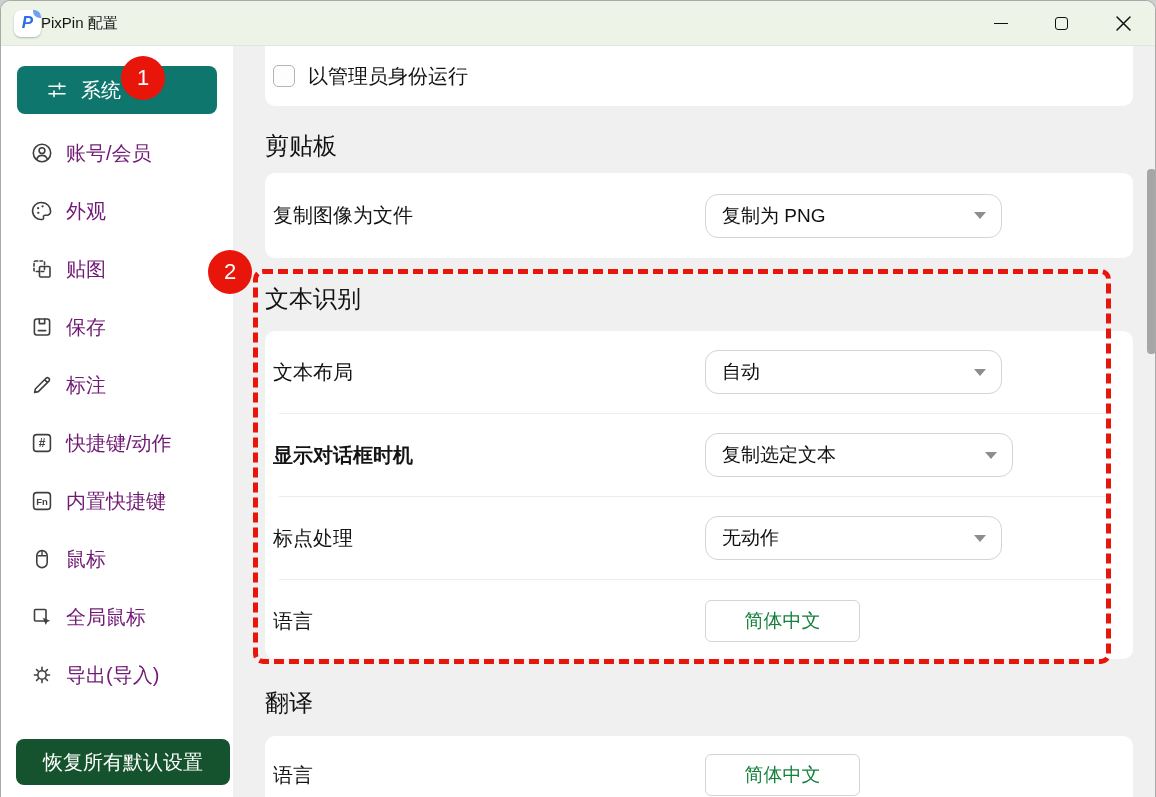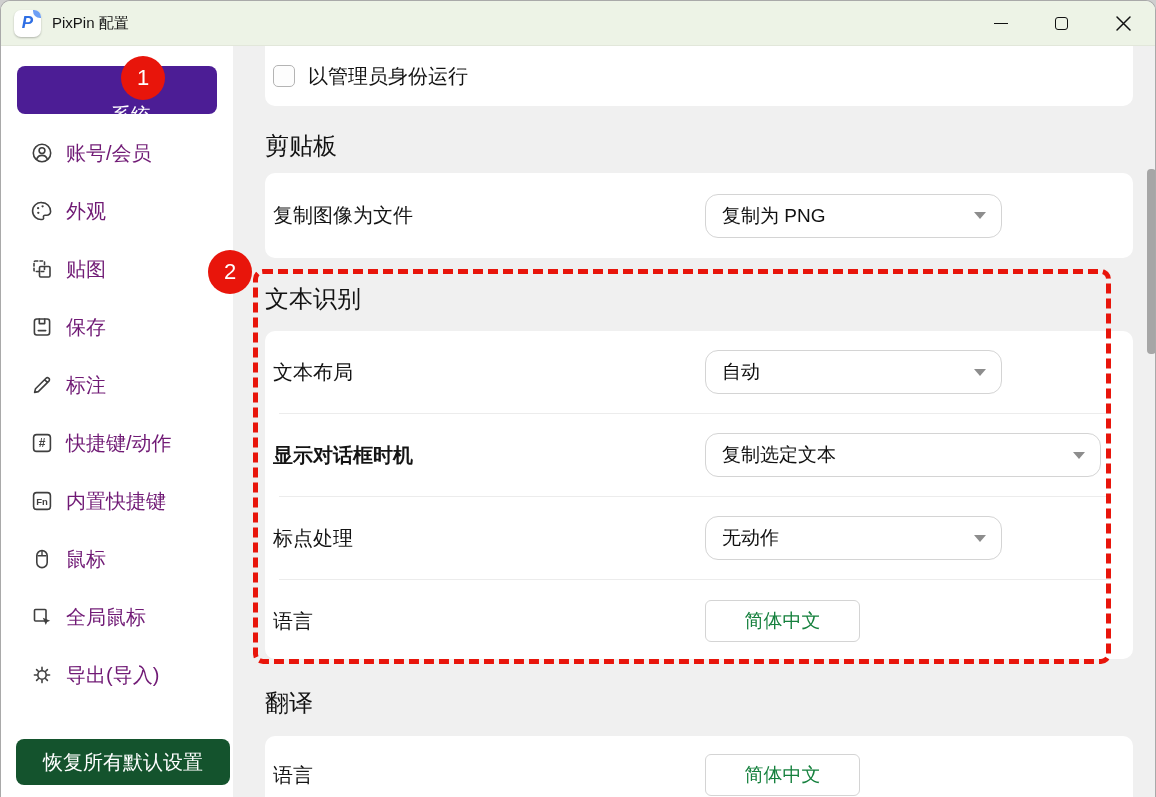--- a/index.html
+++ b/index.html
@@ -18,39 +18,39 @@
     border-bottom:1px solid #e2e7da;
   }
   .logo{
     width:27px; height:27px; background:#fff; border-radius:7px; position:relative;
     box-shadow:0 1px 2px rgba(0,0,0,.25); display:flex; align-items:center; justify-content:center;
     overflow:hidden;
   }
   .logo-fold{ position:absolute; top:-6px; right:-6px; width:14px; height:14px;
     background:#6d9ff5; border-radius:50%; }
   .logo-p{ position:relative; color:#2f6fe4; font-weight:bold; font-style:italic; font-size:17px; }
-  .wtitle{ margin-left:11px; font-size:15px; color:#141414; }
+  .wtitle{ font-size:15px; color:#141414; }
   .controls{ margin-left:auto; display:flex; height:100%; }
   .wbtn{ width:60px; height:100%; display:flex; align-items:center; justify-content:center; cursor:pointer; }
   .wbtn.close{ width:64px; }
   .glyph-min{ width:14px; height:0; border-top:1.6px solid #111; }
   .glyph-max{ width:13px; height:13px; border:1.5px solid #111; border-radius:3px; }
 
   
   .body-wrap{ position:absolute; left:0; top:45px; width:1156px; height:752px; display:flex; }
   .sidebar{ position:relative; width:232px; height:100%; background:#ffffff; flex:none; }
   .nav{ position:absolute; left:0; top:20px; width:100%; }
   .nav-item{
     height:58px; display:flex; align-items:center; padding-left:29px; gap:12px;
     font-size:20px; color:#701a75; cursor:pointer; white-space:nowrap;
   }
   .nav-item .nicon{ width:24px; height:24px; flex:none; display:flex; align-items:center; justify-content:center; }
   .nav-item.selected{
     height:48px; margin:0 16px 10px 16px; padding-left:28px; border-radius:8px;
-    background:#4c1d95; color:#fff;flex-direction:column;
+    background:#0f766e; color:#fff;
   }
   .restore-btn{
     position:absolute; left:15px; bottom:13px; width:214px; height:46px;
     background:#14532d; border:none; border-radius:8px; color:#fff; font-size:20px;
     font-family:inherit; cursor:pointer;
   }
 
   
   .content{ position:relative; flex:1; height:100%; background:#f0f0f0; overflow:hidden; }
   .card{ position:absolute; left:32px; width:868px; background:#fff; border-radius:10px; }
@@ -76,21 +76,21 @@
   .checkbox{
     width:22px; height:22px; border:1.5px solid #b4b4b4; border-radius:5px; background:#fdfdfd;
     margin-right:13px; flex:none; cursor:pointer;
   }
 
   .dropdown{
     position:absolute; left:440px; width:297px; height:44px; background:#fff;
     border:1px solid #d4d4d4; border-radius:13px; display:flex; align-items:center;
     padding:0 16px; font-size:19px; color:#111; cursor:pointer;
   }
-  .dropdown.wide{ width:396px;align-items:center; }
+  .dropdown.wide{ width:308px;align-items:center; }
   .dd-arrow{
     position:absolute; right:15px; width:0; height:0;
     border-left:6px solid transparent; border-right:6px solid transparent;
     border-top:7px solid #8d8d8d;
   }
   .mini-btn{
     position:absolute; left:440px; width:155px; height:42px; background:#fff;
     border:1px solid #d4d4d4; border-radius:6px; display:flex; align-items:center; justify-content:center;
     font-size:19px; color:#15803d; cursor:pointer;
   }

